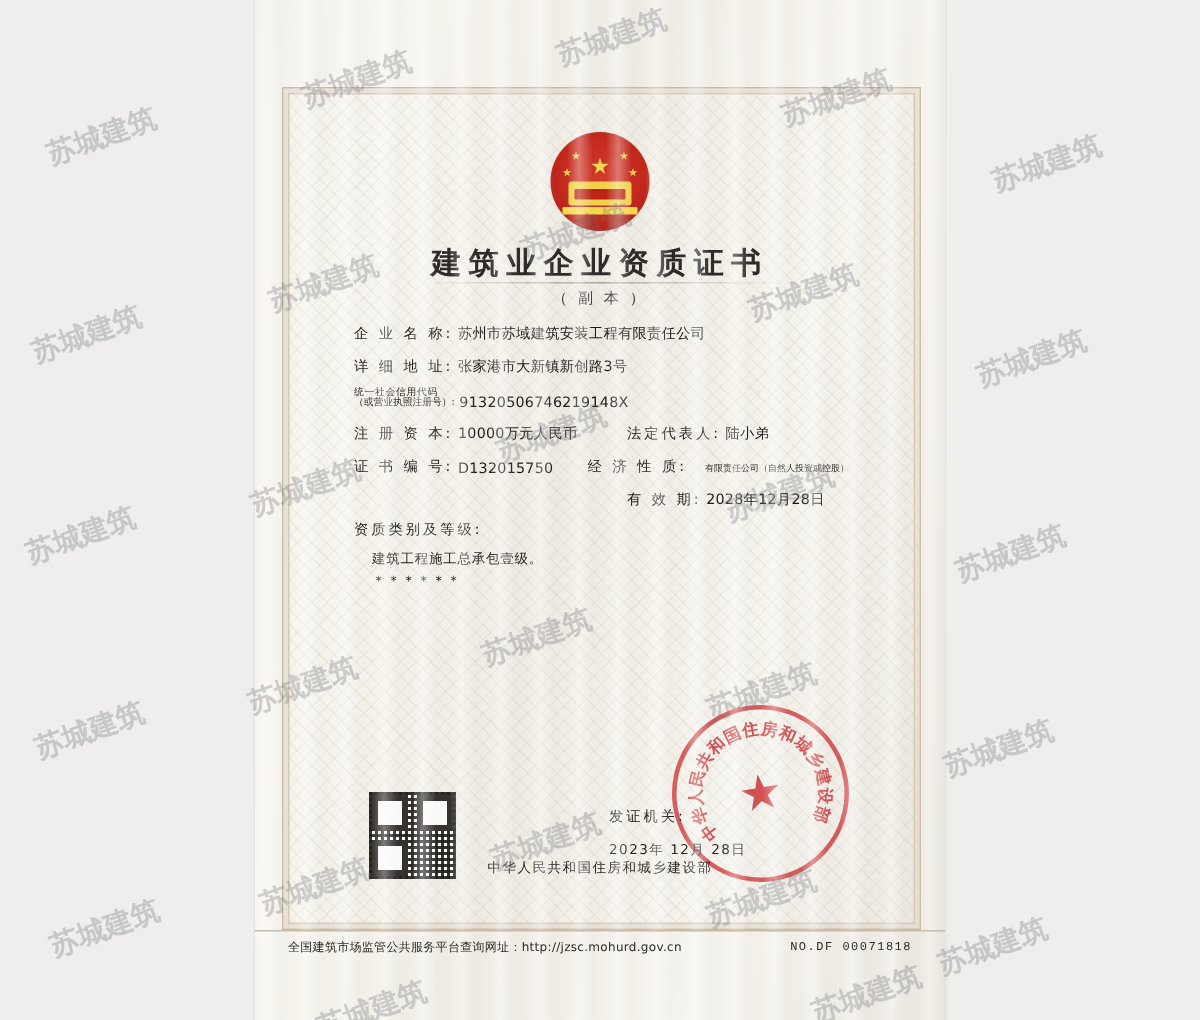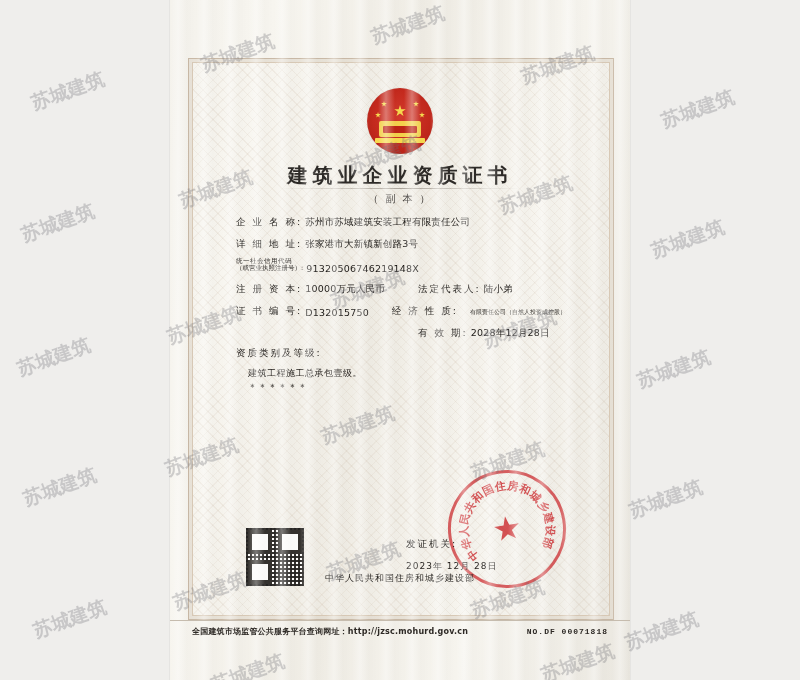--- a/index.html
+++ b/index.html
@@ -343,21 +343,20 @@
     border-top: 1px solid #c6bcae;
     display: flex;
     align-items: center;
     justify-content: space-between;
     padding: 0 22px;
     font-family: "DejaVu Sans", sans-serif;
     font-size: 8px;
     color: #2e2a26;
     letter-spacing: 0.2px;
     box-sizing: border-box;
-    font-weight: bold;
   }
   .footer .no {
     letter-spacing: 1px;
     font-family: "Liberation Mono", monospace;
     font-size: 8px;
     text-align: center;
   }
 
   
   .wm {

